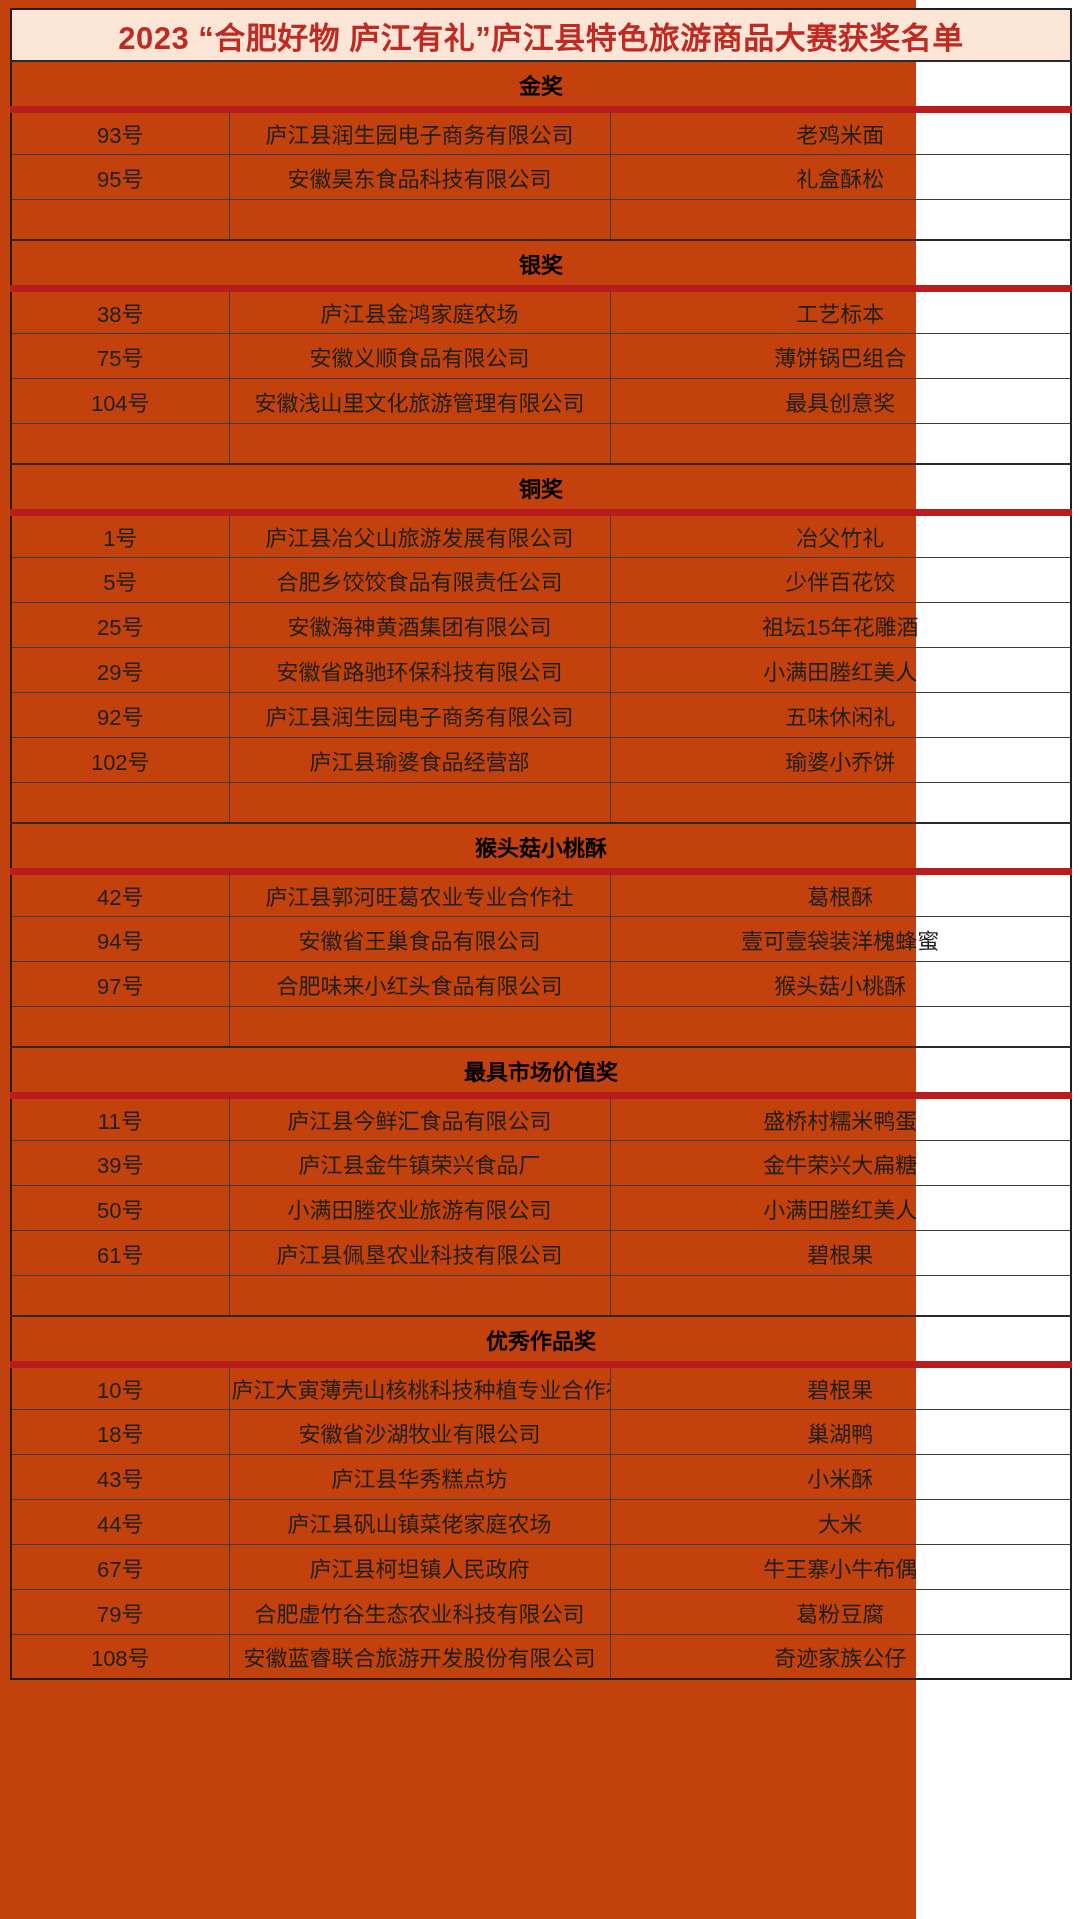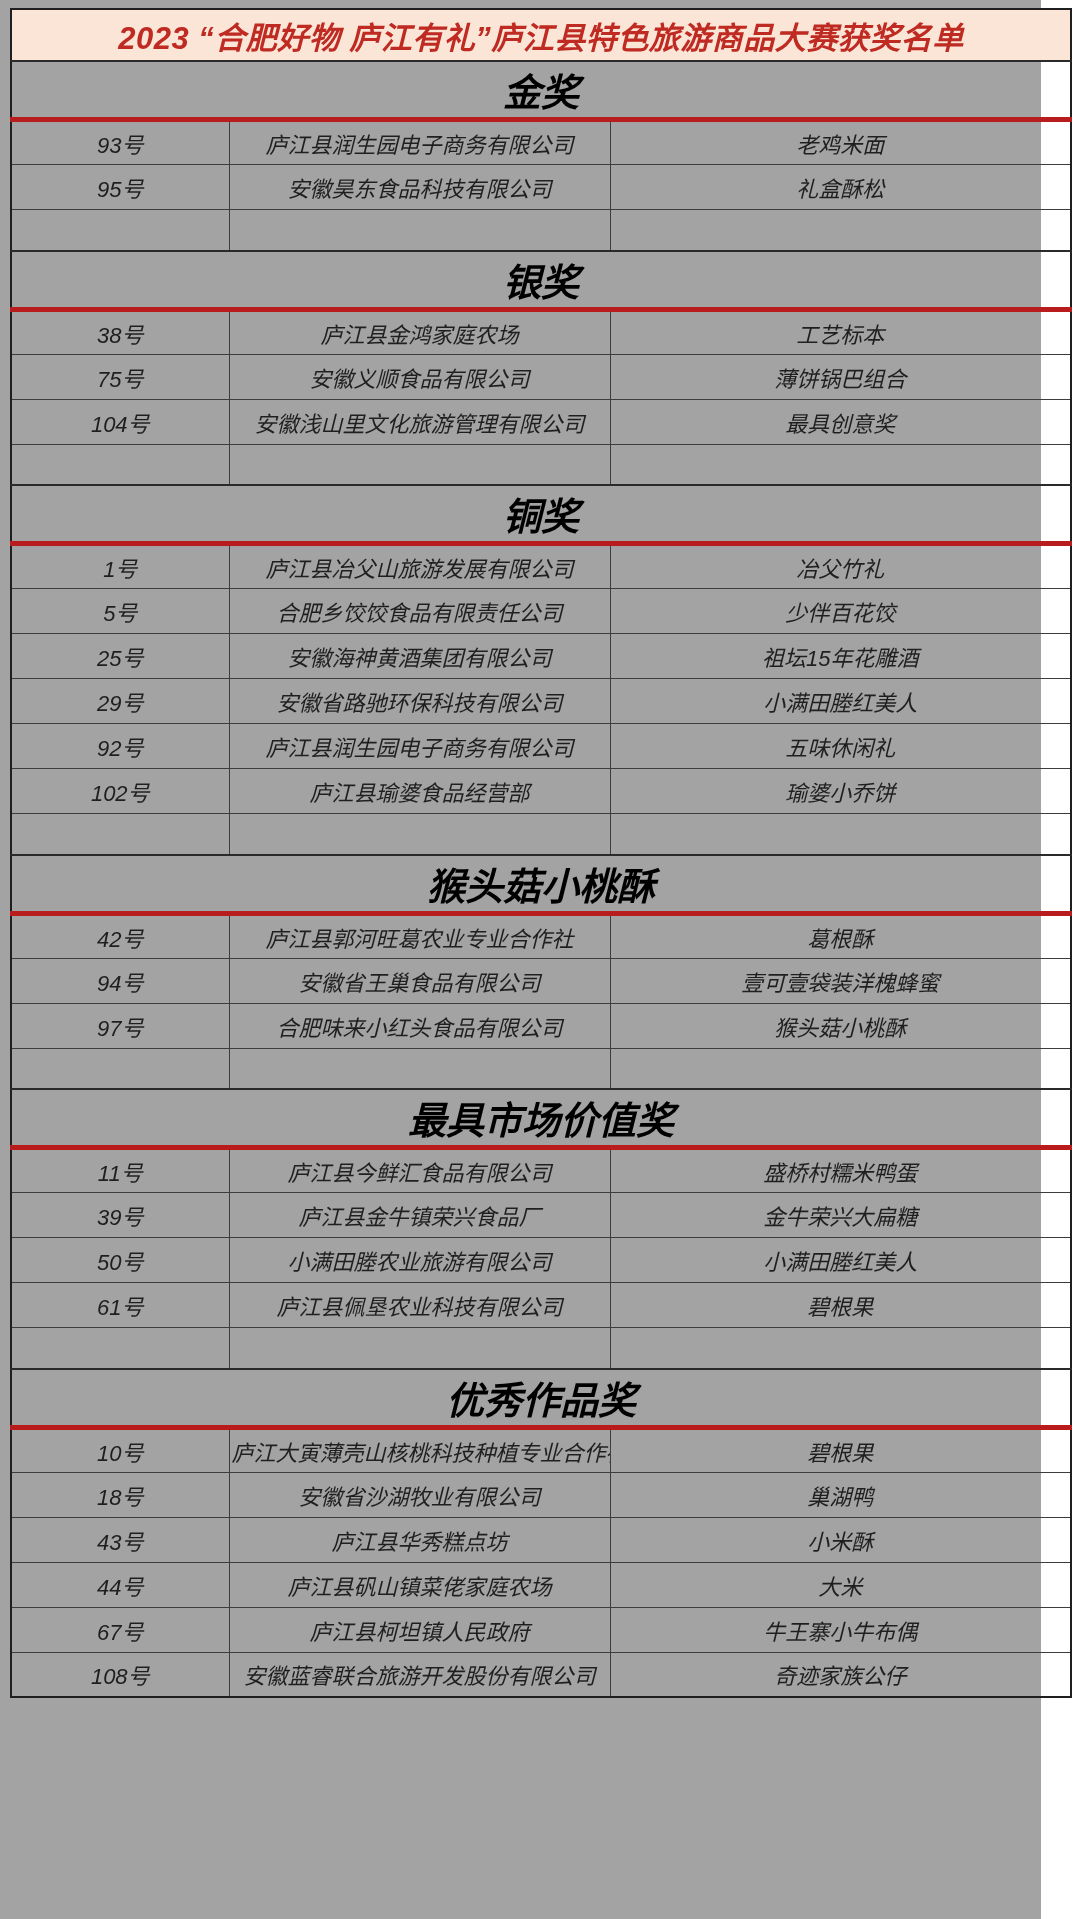--- a/index.html
+++ b/index.html
@@ -2,26 +2,25 @@
 <html lang="zh-CN"><head>
 <meta charset="utf-8">
 <style>
   html, body {
     margin: 0;
     padding: 0;
     background: #ffffff;
     font-family: "Liberation Sans", "DejaVu Sans", sans-serif;
   }
   .page {
-    width: 1041px;
+    width: 916px;
     min-height: 1919px;
-    background: #a3a3a3;
+    background: #c2410c;
     box-sizing: border-box;
     padding: 8px 10px 10px 10px;
-    font-style: italic;
   }
   table.awards {
     border-collapse: collapse;
     table-layout: fixed;
     width: 1060px;
     border: 2px solid #1f1f1f;
   }
   table.awards td {
     border: 1px solid #3d3d3d;
     text-align: center;
@@ -35,25 +34,25 @@
     height: 52px;
     background: #fbe5d6;
     color: #bf2a22;
     font-size: 31px;
     font-weight: bold;
     letter-spacing: 0.5px;
     border-bottom: 2px solid #1f1f1f;
   }
   tr.section-header-row td {
     height: 48px;
-    font-size: 38px;
+    font-size: 22px;
     font-weight: bold;
     color: #000000;
     border-top: 2px solid #2a2a2a;
-    border-bottom: 5px solid #b91c1c;
+    border-bottom: 7px solid #b91c1c;
   }
   tr.data-row td {
     height: 45px;
     font-size: 22px;
     color: #1f1f1f;
   }
   tr.empty-row td {
     height: 41px;
   }
 </style>
@@ -224,19 +223,24 @@
           <td>44号</td>
           <td>庐江县矾山镇菜佬家庭农场</td>
           <td>大米</td>
         </tr>
         <tr class="data-row">
           <td>67号</td>
           <td>庐江县柯坦镇人民政府</td>
           <td>牛王寨小牛布偶</td>
         </tr>
         <tr class="data-row">
+          <td>79号</td>
+          <td>合肥虚竹谷生态农业科技有限公司</td>
+          <td>葛粉豆腐</td>
+        </tr>
+        <tr class="data-row">
           <td>108号</td>
           <td>安徽蓝睿联合旅游开发股份有限公司</td>
           <td>奇迹家族公仔</td>
         </tr>
       </tbody>
   </table>
 </div>
 
 </body></html>

